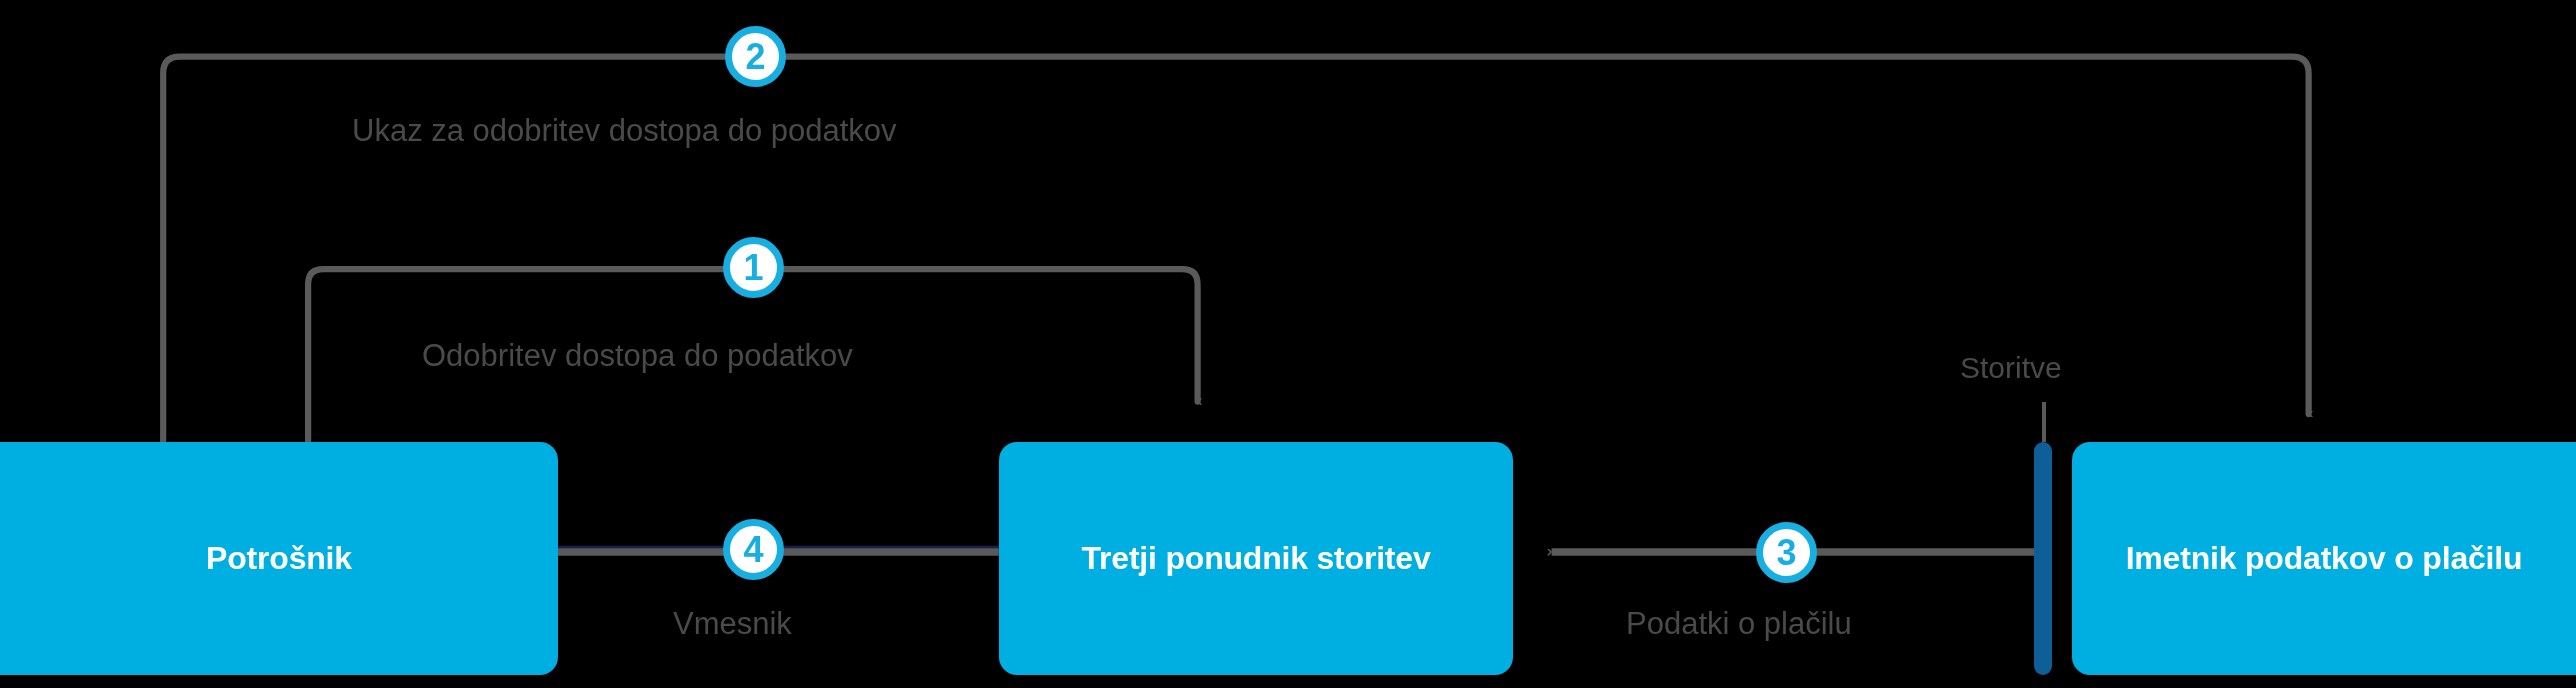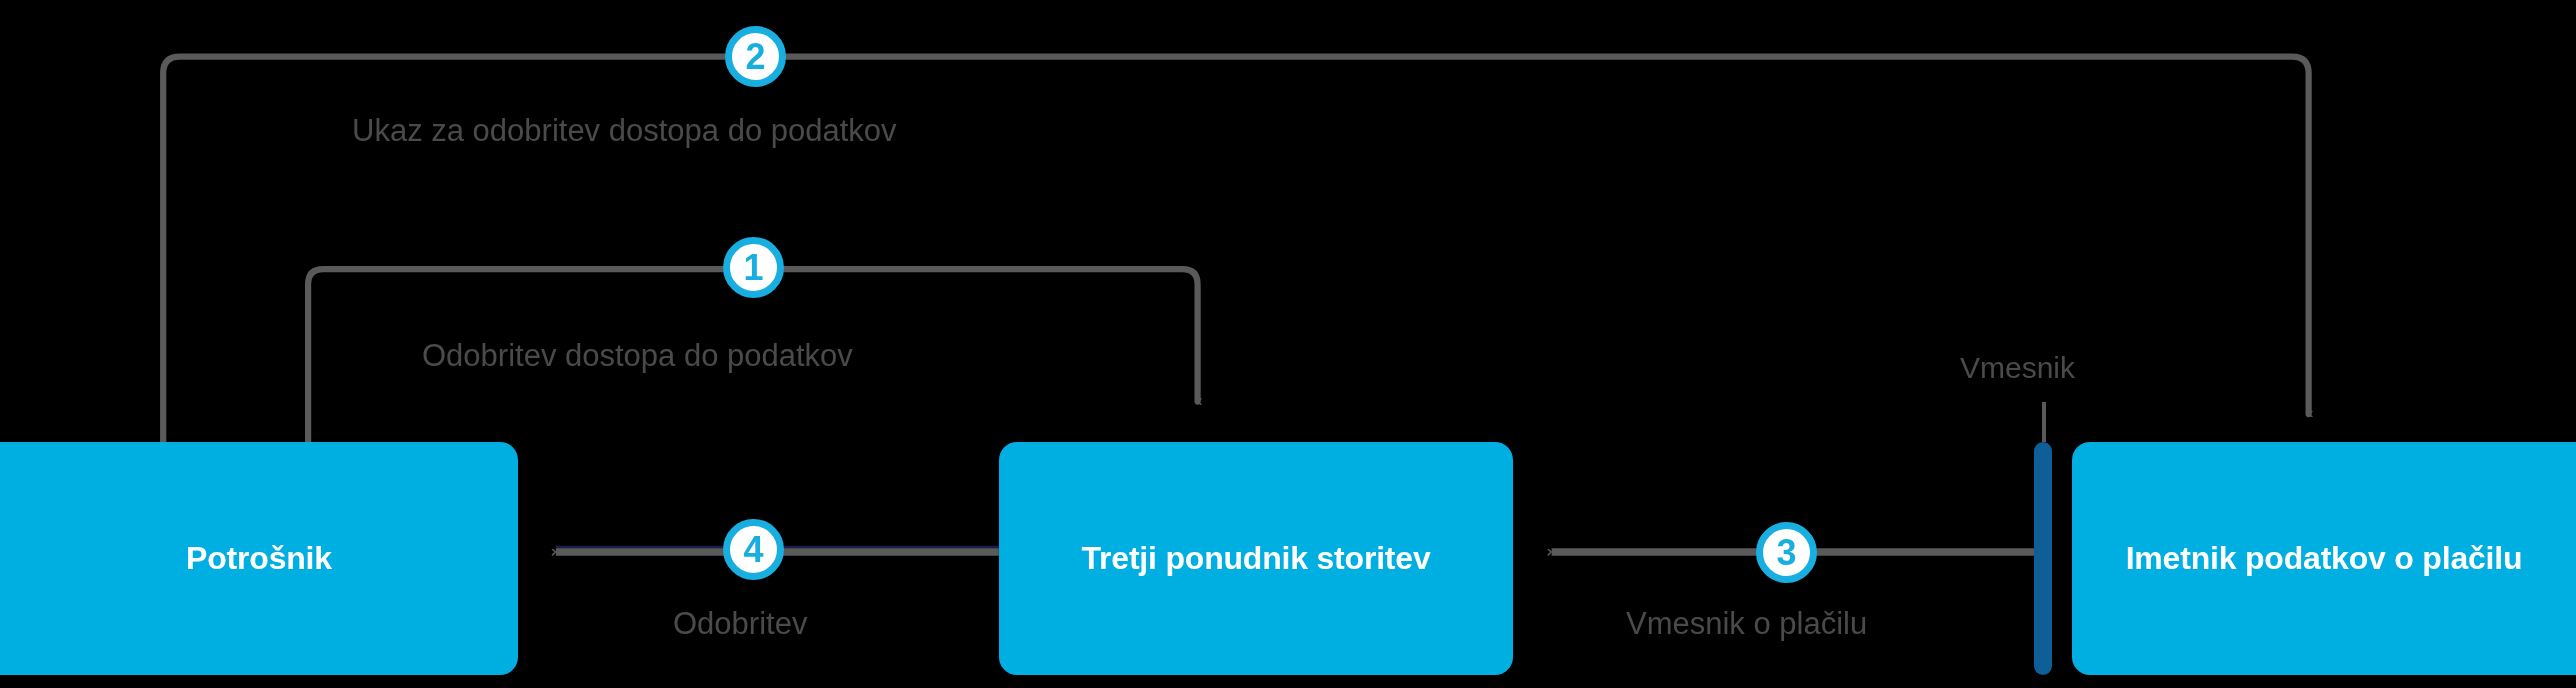--- a/index.html
+++ b/index.html
@@ -35,21 +35,21 @@
     box-sizing: border-box;
   }
   .entity-label {
     color: #FFFFFF;
     font-weight: bold;
     font-size: 32px;
     line-height: 1.22;
     letter-spacing: -0.2px;
     padding: 0 15px;
   }
-  #box-consumer   { left: 0px;    top: 442px; width: 518px;  height: 233px; border-radius: 0 18px 18px 0; }
+  #box-consumer   { left: 0px;    top: 442px; width: 558px;  height: 233px; border-radius: 0 18px 18px 0; }
   #box-tpp        { left: 999px; top: 442px; width: 514px;  height: 233px; }
   #box-holder     { left: 2072px; top: 442px; width: 504px;  height: 233px; border-radius: 18px 0 0 18px; }
 
   
   #interface-bar {
     position: absolute;
     left: 2034px;
     top: 442px;
     width: 18px;
     height: 233px;
@@ -141,26 +141,26 @@
   <div class="entity-box" id="box-tpp">
     <span class="entity-label">Tretji ponudnik storitev</span>
   </div>
 
   <div class="entity-box" id="box-holder">
     <span class="entity-label">Imetnik podatkov o plačilu</span>
   </div>
 
   <div id="interface-bar"></div>
   <div id="interface-leader"></div>
-  <div class="plain-label" id="label-vmesnik">Vmesnik</div>
+  <div class="plain-label" id="label-vmesnik">Storitve</div>
 
   <div class="flow-caption" id="caption-2">Ukaz za odobritev dostopa do podatkov</div>
   <div class="flow-caption" id="caption-1">Odobritev dostopa do podatkov</div>
-  <div class="flow-caption" id="caption-4">Odobritev</div>
-  <div class="flow-caption" id="caption-3">Vmesnik o plačilu</div>
+  <div class="flow-caption" id="caption-4">Vmesnik</div>
+  <div class="flow-caption" id="caption-3">Podatki o plačilu</div>
 
   <div class="step-badge" id="badge-2">
     <span>2</span>
   </div>
   <div class="step-badge" id="badge-1">
     <span>1</span>
   </div>
   <div class="step-badge" id="badge-4">
     <span>4</span>
   </div>

